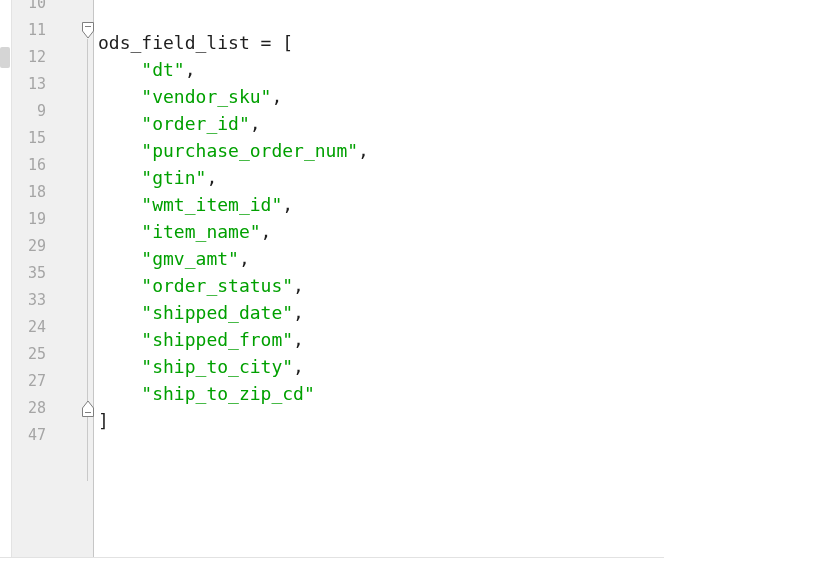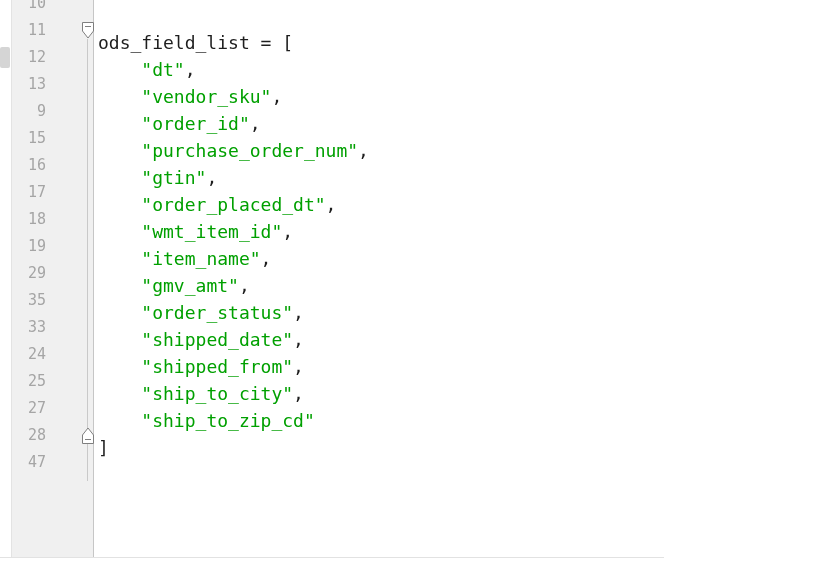--- a/index.html
+++ b/index.html
@@ -73,24 +73,20 @@
       </div>
       <div class="row">
         <span class="lnum">15</span>
         <span class="code"><span class="seg-plain">    </span><span class="seg-string">"purchase_order_num"</span><span class="seg-plain">,</span></span>
       </div>
       <div class="row">
         <span class="lnum">16</span>
         <span class="code"><span class="seg-plain">    </span><span class="seg-string">"gtin"</span><span class="seg-plain">,</span></span>
       </div>
       <div class="row">
-        <span class="lnum">17</span>
-        <span class="code"><span class="seg-plain">    </span><span class="seg-string">"order_placed_dt"</span><span class="seg-plain">,</span></span>
-      </div>
-      <div class="row">
         <span class="lnum">18</span>
         <span class="code"><span class="seg-plain">    </span><span class="seg-string">"wmt_item_id"</span><span class="seg-plain">,</span></span>
       </div>
       <div class="row">
         <span class="lnum">19</span>
         <span class="code"><span class="seg-plain">    </span><span class="seg-string">"item_name"</span><span class="seg-plain">,</span></span>
       </div>
       <div class="row">
         <span class="lnum">29</span>
         <span class="code"><span class="seg-plain">    </span><span class="seg-string">"gmv_amt"</span><span class="seg-plain">,</span></span>

